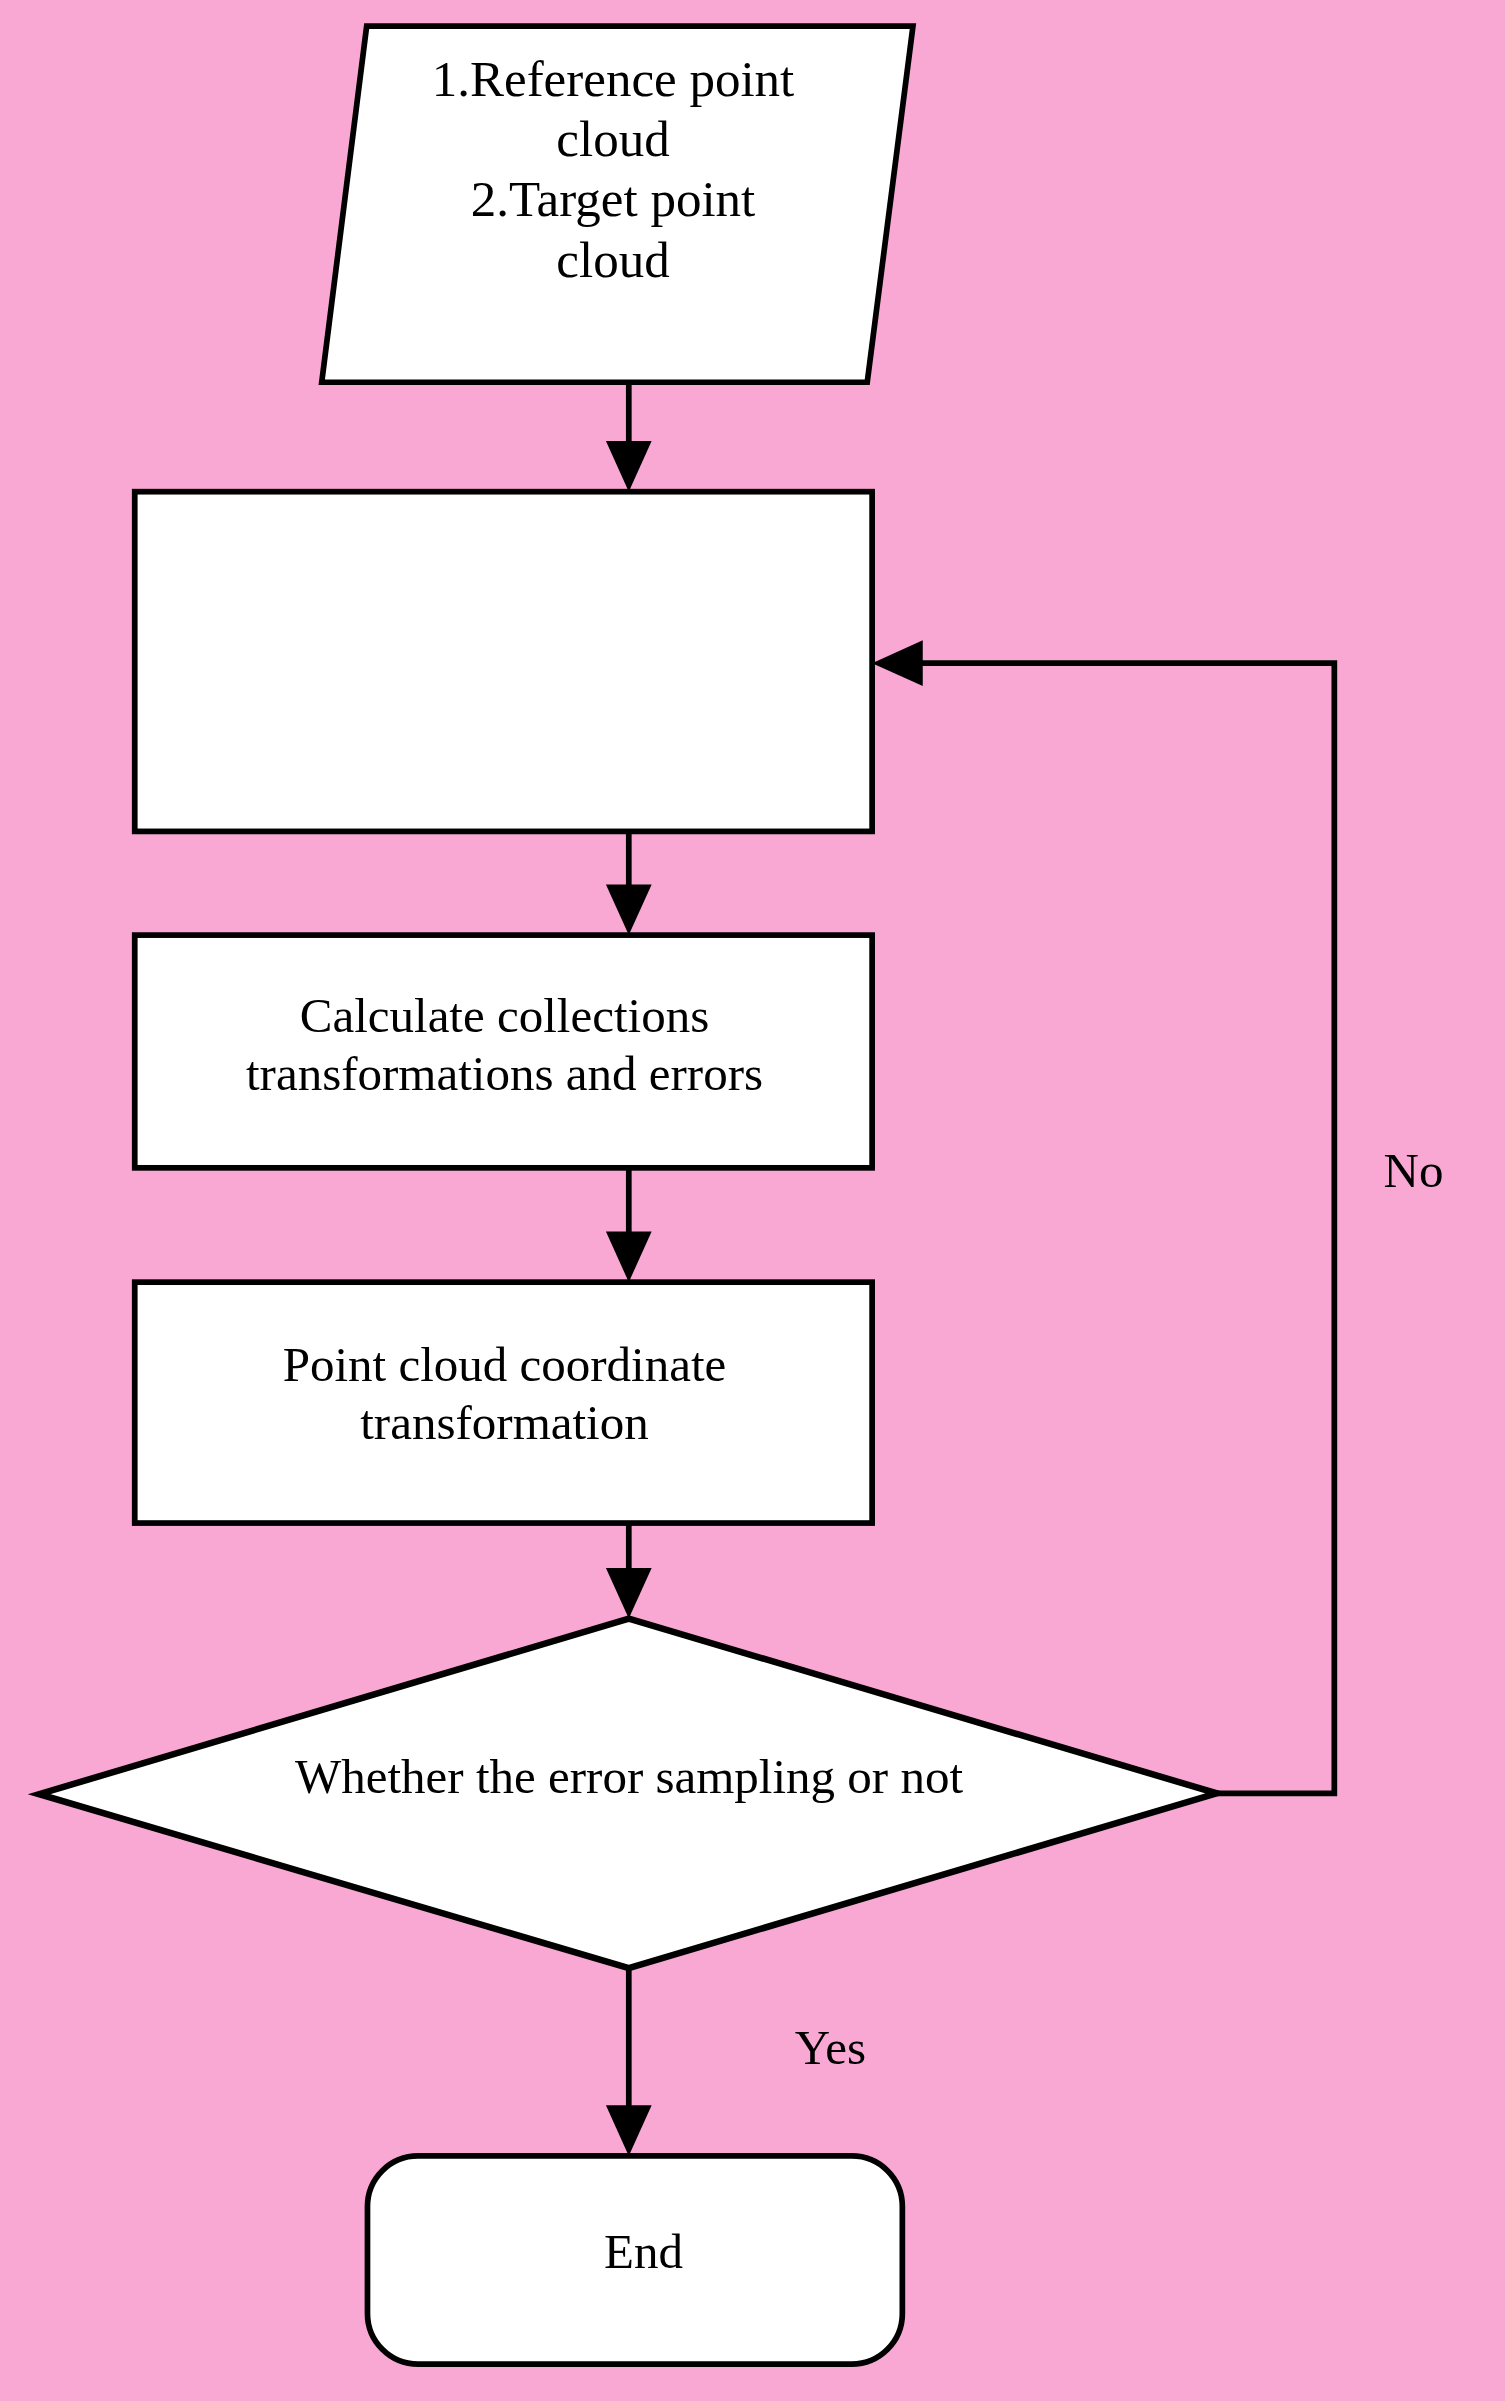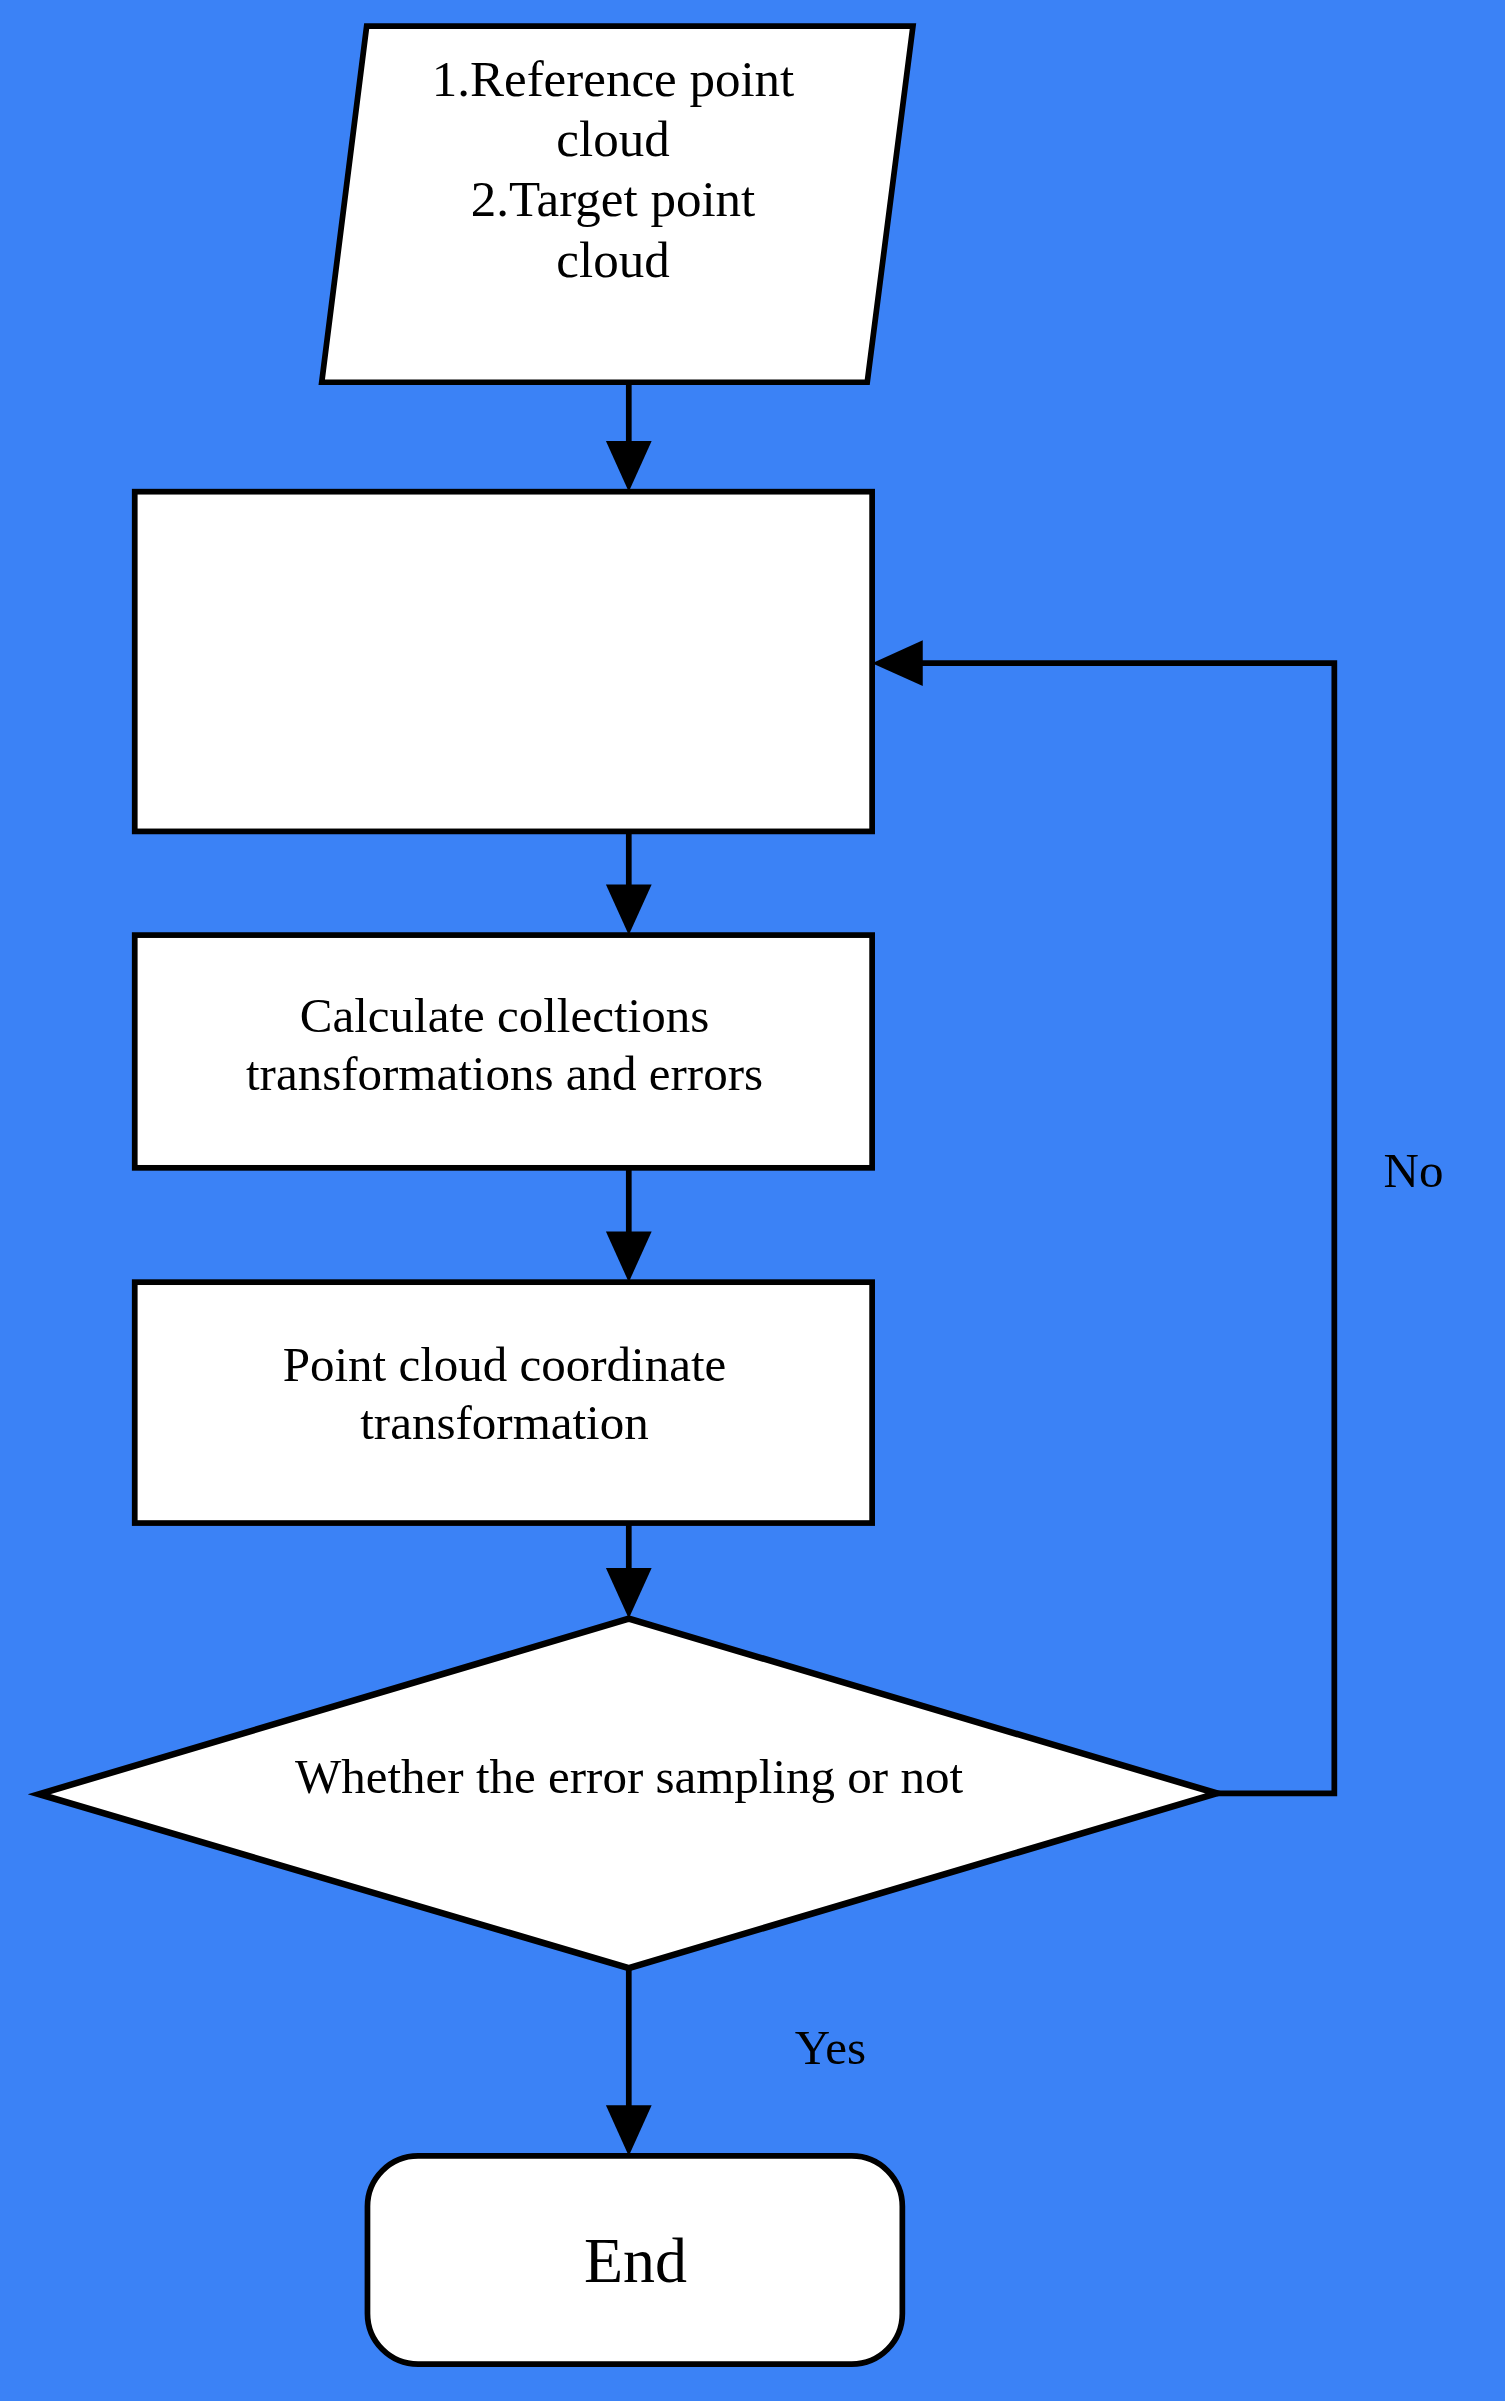--- a/index.html
+++ b/index.html
@@ -10,21 +10,21 @@
   body {
     width: 1505px;
     height: 2401px;
     font-family: "Liberation Serif", "DejaVu Serif", serif;
     overflow: hidden;
   }
   #flowchart-root {
     position: relative;
     width: 1505px;
     height: 2401px;
-    background: #3b82f6;
+    background: #f9a8d4;
   }
   svg.chart-canvas {
     position: absolute;
     top: 0;
     left: 0;
     width: 1505px;
     height: 2401px;
     display: block;
   }
   .shape-outline {
@@ -82,24 +82,24 @@
     width: 723px;
     font-size: 49px;
   }
   #text-decision-node {
     left: 106px;
     top: 1748px;
     width: 1046px;
     font-size: 49px;
   }
   #text-end-node {
-    left: 368px;
+    left: 376px;
     top: 2223px;
     width: 535px;
-    font-size: 64px;
+    font-size: 49px;
   }
   #label-no {
     left: 1340px;
     top: 1142px;
     width: 147px;
     font-size: 49px;
   }
   #label-yes {
     left: 757px;
     top: 2019px;

